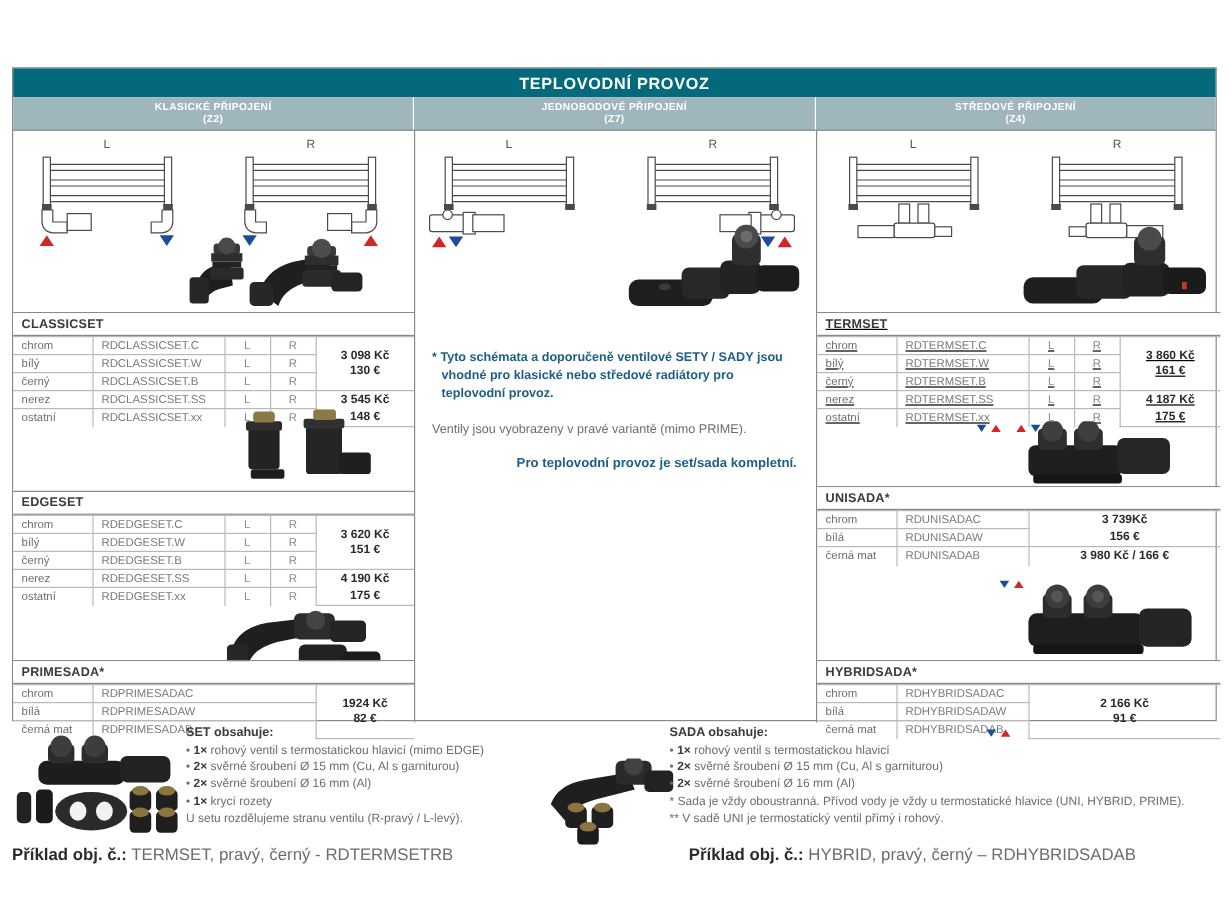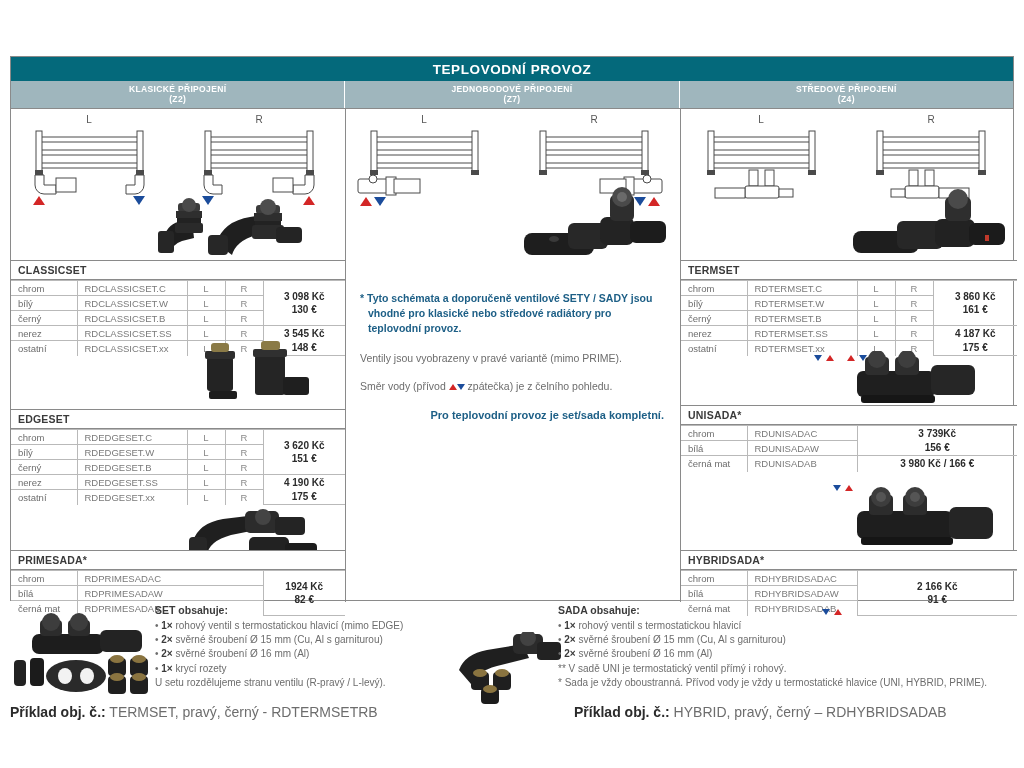--- a/index.html
+++ b/index.html
@@ -527,23 +527,20 @@
             <circle cx="108" cy="10" r="10" fill="#4a4a4a"></circle>
             <circle cx="108" cy="10" r="5" fill="#6a6a6a"></circle>
             <rect x="116" y="34" width="36" height="22" rx="6" fill="#1c1c1c"></rect>
             <ellipse cx="40" cy="52" rx="5" ry="3" fill="#3a3a3a"></ellipse>
           </g>
         </svg>
 
         <div class="notes" style="top:168px;">
           <div class="note-star">* Tyto schémata a doporučeně ventilové SETY / SADY jsou vhodné pro klasické nebo středové radiátory pro teplovodní provoz.</div>
           <div class="note-plain">Ventily jsou vyobrazeny v pravé variantě (mimo PRIME).</div>
-          <div class="note-plain">
-            <span>Směr vody (přívod </span><span class="tri tri-up-red sm"></span><span class="tri tri-down-blue sm"></span><span> zpátečka) je z čelního pohledu.</span>
-          </div>
           <div class="note-bold">Pro teplovodní provoz je set/sada kompletní.</div>
         </div>
 
       </div>
 
       <div class="col">
 
         <div class="schem">
           <svg width="336" height="118" viewBox="0 0 336 118">
             <text x="80" y="14" font-family="Liberation Sans, sans-serif" font-size="10" fill="#555" text-anchor="middle">L</text>
@@ -598,21 +595,21 @@
             <rect x="4" y="44" width="66" height="22" rx="8" fill="#1e1e1e"></rect>
             <rect x="48" y="34" width="46" height="28" rx="6" fill="#272727"></rect>
             <rect x="86" y="32" width="40" height="28" rx="7" fill="#222"></rect>
             <rect x="96" y="10" width="26" height="24" rx="5" fill="#2e2e2e"></rect>
             <circle cx="109" cy="12" r="10" fill="#4a4a4a"></circle>
             <rect x="120" y="36" width="36" height="22" rx="6" fill="#1b1b1b"></rect>
             <rect x="136" y="48" width="4" height="6" fill="#c0392b"></rect>
           </g>
         </svg>
 
-        <div class="ptable" style="top:151px;">
+        <div class="ptable" style="top:151px;text-decoration:underline;">
           <div class="ptable-name">TERMSET</div>
           <table class="grid">
             <tbody>
                 <tr>
               <td style="width:66px">chrom</td>
               <td class="code" style="width:110px">RDTERMSET.C</td>
               <td class="lr" style="width:38px">L</td>
               <td class="lr" style="width:38px">R</td>
               <td class="price" rowspan="3">
                 <span>3 860 Kč</span><br>
@@ -789,22 +786,22 @@
         <ellipse cx="49" cy="41" rx="7" ry="4" fill="#8a7440"></ellipse>
         <ellipse cx="37" cy="57" rx="7" ry="4" fill="#8a7440"></ellipse>
       </g>
     </svg>
 
     <div class="leg-col" style="left:548px; width:460px;">
       <div class="leg-title">SADA obsahuje:</div>
       <div class="leg-li">• <b>1×</b><span> rohový ventil s termostatickou hlavicí</span></div>
       <div class="leg-li">• <b>2×</b><span> svěrné šroubení Ø 15 mm (Cu, Al s garniturou)</span></div>
       <div class="leg-li">• <b>2×</b><span> svěrné šroubení Ø 16 mm (Al)</span></div>
+      <div class="leg-note">* Sada je vždy oboustranná. Přívod vody je vždy u termostatické hlavice (UNI, HYBRID, PRIME).</div>
       <div class="leg-note">** V sadě UNI je termostatický ventil přímý i rohový.</div>
-      <div class="leg-note">* Sada je vždy oboustranná. Přívod vody je vždy u termostatické hlavice (UNI, HYBRID, PRIME).</div>
     </div>
 
     <div class="leg-example" style="left:0px; top:100px;">
       <b>Příklad obj. č.:</b><span> TERMSET, pravý, černý - RDTERMSETRB</span>
     </div>
     <div class="leg-example" style="left:548px; top:100px;padding-left:16px;">
       <b>Příklad obj. č.:</b><span> HYBRID, pravý, černý – RDHYBRIDSADAB</span>
     </div>
 
   </div>

